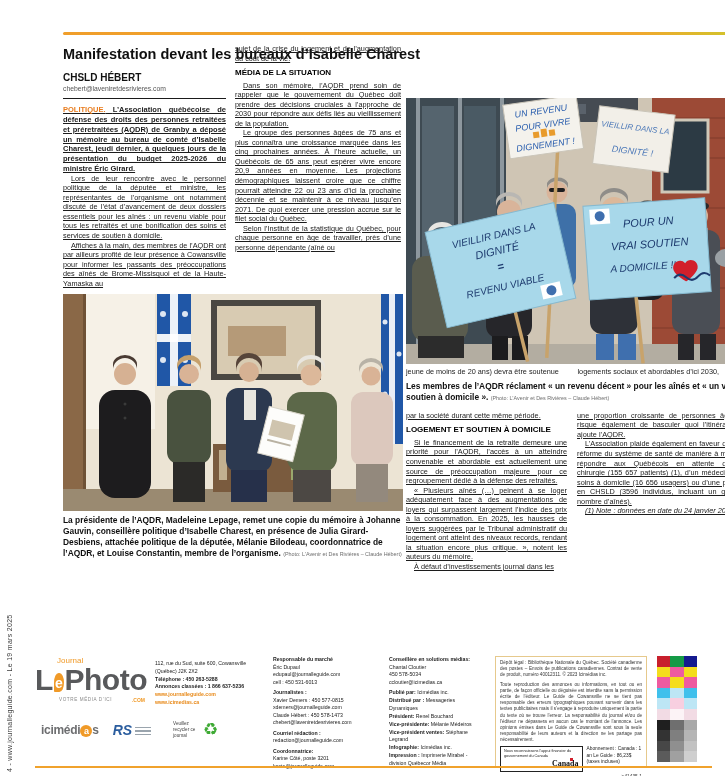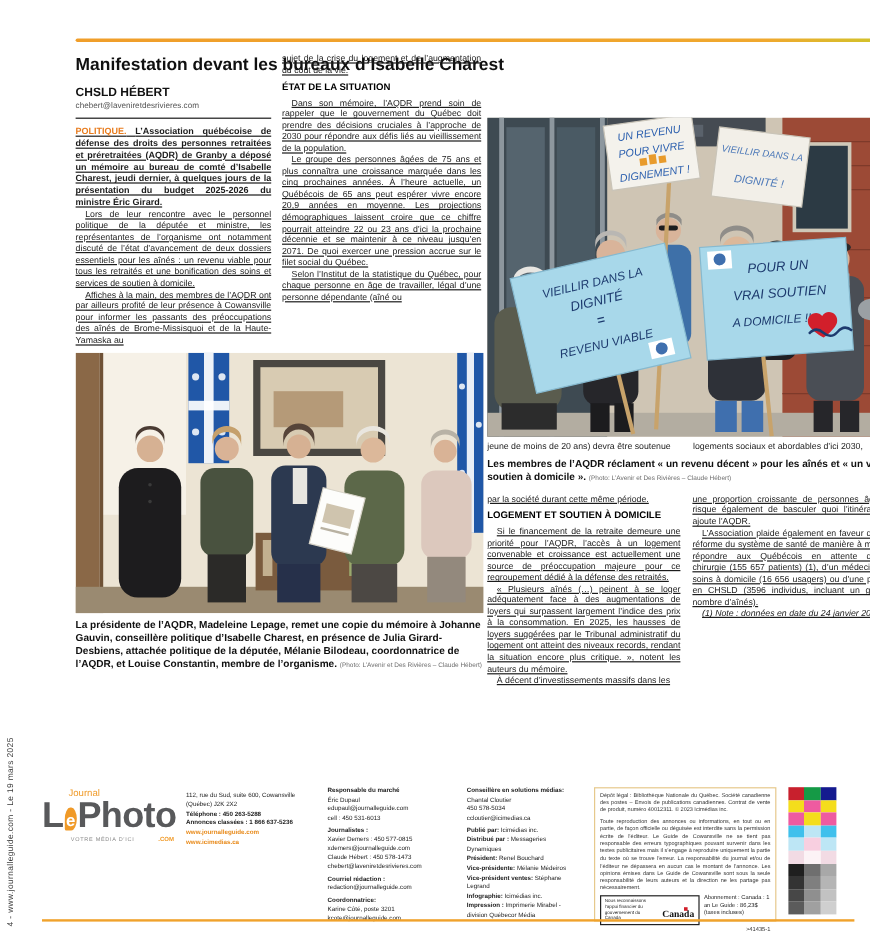--- a/index.html
+++ b/index.html
@@ -92,21 +92,21 @@
   .mh-col { font-size:5.2px; line-height:1.45; color:#222; }
   .mh-staff { width:106px; }
   .mh-sales { width:96px; }
   .mh-label { font-weight:bold; }
   .mh-entry { margin-bottom:3px; }
   .pub-line { margin-bottom:.5px; }
 
   .legal-box { width:152px; border:1px solid #e6c98c; padding:3px 4px; font-size:4.6px; line-height:1.35; color:#333; }
   .legal-p { text-align:justify; margin-bottom:3px; }
   .canada-row { display:flex; column-gap:4px; align-items:flex-start; margin-top:2px; }
-  .canada-box { border:1px solid #222; padding:2px 3px; display:flex; column-gap:4px; align-items:flex-end; width:86px; }
+  .canada-box { border:1px solid #222; padding:2px 3px; display:flex; column-gap:4px; align-items:flex-end; width:86px;flex-direction:column; }
   .canada-box-text { font-size:3.8px; line-height:1.2; color:#222; }
   .canada-wordmark { font-family:"Liberation Serif", serif; font-size:8px; font-weight:bold; color:#111; position:relative; }
   .canada-wordmark::after { content:""; position:absolute; top:-1px; right:6px; width:3px; height:3px; background:#d21f2b; }
   .subscription { font-size:4.8px; width:58px; line-height:1.35; color:#222; }
   .legal-code { text-align:right; font-size:4.8px; color:#333; margin-top:2px; }
 
   .colorbar-wrap { width:46px; display:flex; }
   .colorbar { width:40px; display:grid; grid-template-columns:repeat(3,1fr); grid-auto-rows:10.6px; }
   .colorbar div { width:100%; height:100%; }
 
@@ -131,24 +131,24 @@
           <div class="col col-1">
             <div class="byline-author">CHSLD HÉBERT</div>
             <div class="byline-email">chebert@laveniretdesrivieres.com</div>
             <div class="byline-rule"></div>
             <p class="para lead"><span class="section-label">POLITIQUE.</span> <span>L’Association québécoise de défense des droits des personnes retraitées et préretraitées (AQDR) de Granby a déposé un mémoire au bureau de comté d’Isabelle Charest, jeudi dernier, à quelques jours de la présentation du budget 2025-2026 du ministre Éric Girard.</span></p>
             <p class="para">Lors de leur rencontre avec le personnel politique de la députée et ministre, les représentantes de l’organisme ont notamment discuté de l’état d’avancement de deux dossiers essentiels pour les aînés : un revenu viable pour tous les retraités et une bonification des soins et services de soutien à domicile.</p>
             <p class="para">Affiches à la main, des membres de l’AQDR ont par ailleurs profité de leur présence à Cowansville pour informer les passants des préoccupations des aînés de Brome-Missisquoi et de la Haute-Yamaska au</p>
           </div>
           <div class="col col-2">
             <p class="para noindent">sujet de la crise du logement et de l’augmentation du coût de la vie.</p>
-            <div class="subhead">ÉTAT DE LA SITUATION</div>
+            <div class="subhead">MÉDIA DE LA SITUATION</div>
             <p class="para">Dans son mémoire, l’AQDR prend soin de rappeler que le gouvernement du Québec doit prendre des décisions cruciales à l’approche de 2030 pour répondre aux défis liés au vieillissement de la population.</p>
             <p class="para">Le groupe des personnes âgées de 75 ans et plus connaîtra une croissance marquée dans les cinq prochaines années. À l’heure actuelle, un Québécois de 65 ans peut espérer vivre encore 20,9 années en moyenne. Les projections démographiques laissent croire que ce chiffre pourrait atteindre 22 ou 23 ans d’ici la prochaine décennie et se maintenir à ce niveau jusqu’en 2071. De quoi exercer une pression accrue sur le filet social du Québec.</p>
-            <p class="para">Selon l’Institut de la statistique du Québec, pour chaque personne en âge de travailler, légal d’une personne dépendante (aîné ou</p>
+            <p class="para">Selon l’Institut de la statistique du Québec, pour chaque personne en âge de travailler, près d’une personne dépendante (aîné ou</p>
           </div>
         </div>
 
         <div class="photo-left-wrap">
           <svg class="photo" width="340" height="217" viewBox="0 0 340 217">
             <rect width="340" height="217" fill="#ece4d4"></rect>
             <rect x="22" y="0" width="70" height="135" fill="#f6f1e7"></rect>
             <rect x="0" y="0" width="20" height="217" fill="#8a6847"></rect>
             <rect x="20" y="0" width="3" height="217" fill="#6f5236"></rect>
             <rect y="195" width="340" height="22" fill="#9a8a71"></rect>
@@ -342,23 +342,23 @@
             <div class="frag">jeune de moins de 20 ans) devra être soutenue</div>
             <div class="frag">logements sociaux et abordables d’ici 2030,</div>
           </div>
           <div class="caption right-caption"><span>Les membres de l’AQDR réclament « un revenu décent » pour les aînés et « un vrai soutien à domicile ».</span> <span class="credit">(Photo: L’Avenir et Des Rivières – Claude Hébert)</span></div>
         </div>
 
         <div class="right-cols">
           <div class="col col-3">
             <p class="para noindent">par la société durant cette même période.</p>
             <div class="subhead">LOGEMENT ET SOUTIEN À DOMICILE</div>
-            <p class="para">Si le financement de la retraite demeure une priorité pour l’AQDR, l’accès à un logement convenable et croissance est actuellement une source de préoccupation majeure pour ce regroupement dédié à la défense des retraités.</p>
+            <p class="para">Si le financement de la retraite demeure une priorité pour l’AQDR, l’accès à un atteindre convenable et abordable est actuellement une source de préoccupation majeure pour ce regroupement dédié à la défense des retraités.</p>
             <p class="para">« Plusieurs aînés (…) peinent à se loger adéquatement face à des augmentations de loyers qui surpassent largement l’indice des prix à la consommation. En 2025, les hausses de loyers suggérées par le Tribunal administratif du logement ont atteint des niveaux records, rendant la situation encore plus critique. », notent les auteurs du mémoire.</p>
-            <p class="para">À décent d’investissements massifs dans les</p>
+            <p class="para">À défaut d’investissements journal dans les</p>
           </div>
           <div class="col col-4">
             <p class="para noindent">une proportion croissante de personnes âgées risque également de basculer quoi l’itinérance, ajoute l’AQDR.</p>
             <p class="para">L’Association plaide également en faveur d’une réforme du système de santé de manière à mieux répondre aux Québécois en attente d’une chirurgie (155 657 patients) (1), d’un médecin en soins à domicile (16 656 usagers) ou d’une place en CHSLD (3596 individus, incluant un grand nombre d’aînés).</p>
             <p class="para note-italic">(1) Note : données en date du 24 janvier 2025.</p>
           </div>
         </div>
       </div>
     </div>
   </div>
@@ -380,20 +380,28 @@
           </div>
         </div>
         <div class="address-block">
           <div>112, rue du Sud, suite 600, Cowansville</div>
           <div>(Québec) J2K 2X2</div>
           <div class="strong">Téléphone : 450 263-5288</div>
           <div class="strong">Annonces classées : 1 866 637-5236</div>
           <div class="mh-link">www.journalleguide.com</div>
           <div class="mh-link">www.icimedias.ca</div>
         </div>
+      </div>
+      <div class="brands-row">
+        <span class="ici-logo"><span>icimédi</span><span class="ici-a">a</span><span>s</span></span>
+        <span class="rs-logo"><span>RS</span><span class="rs-bars"><i></i><i></i><i></i></span></span>
+        <span class="recycle-block">
+          <span class="recycle-text">Veuillez recycler ce journal</span>
+          <span class="recycle-icon">♻</span>
+        </span>
       </div>
     </div>
 
     <div class="mh-col mh-staff">
       <div class="mh-entry">
         <div class="mh-label">Responsable du marché</div>
         <div>Éric Dupaul</div>
         <div>edupaul@journalleguide.com</div>
         <div>cell : 450 531-6013</div>
       </div>

